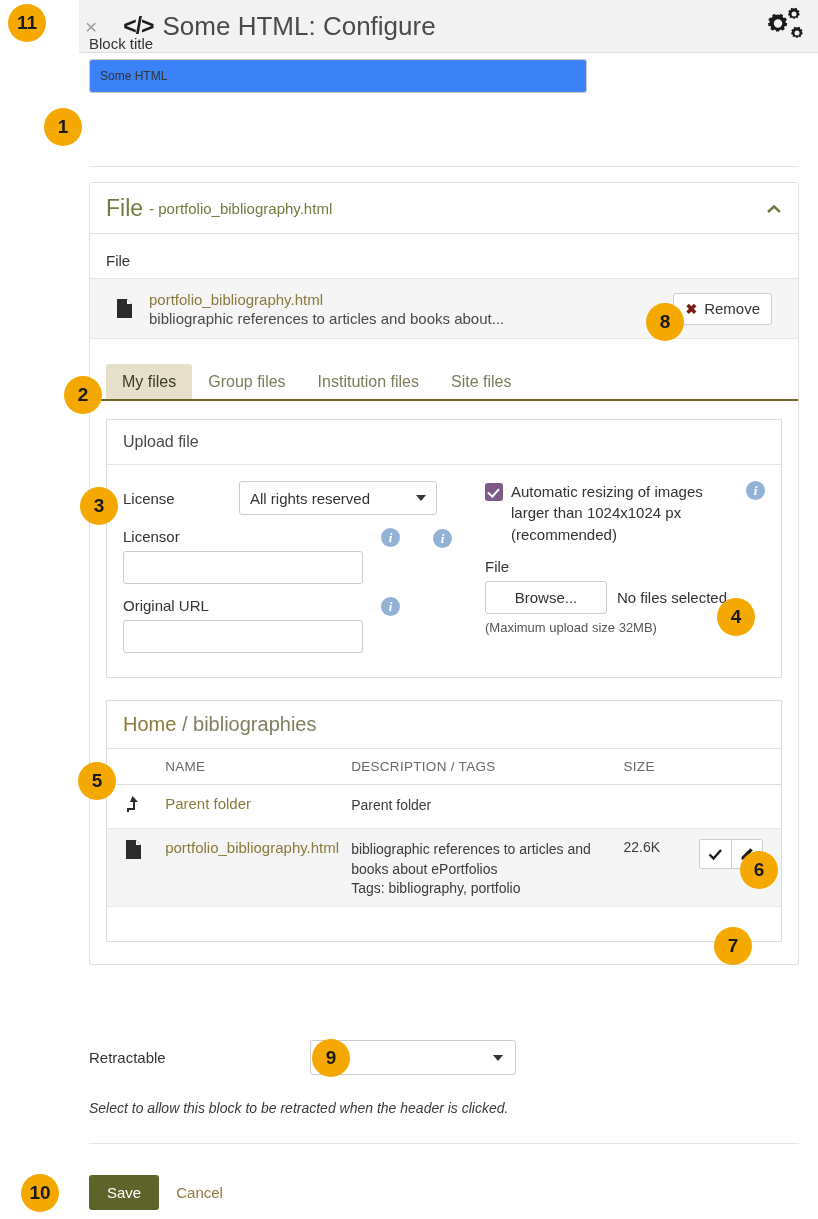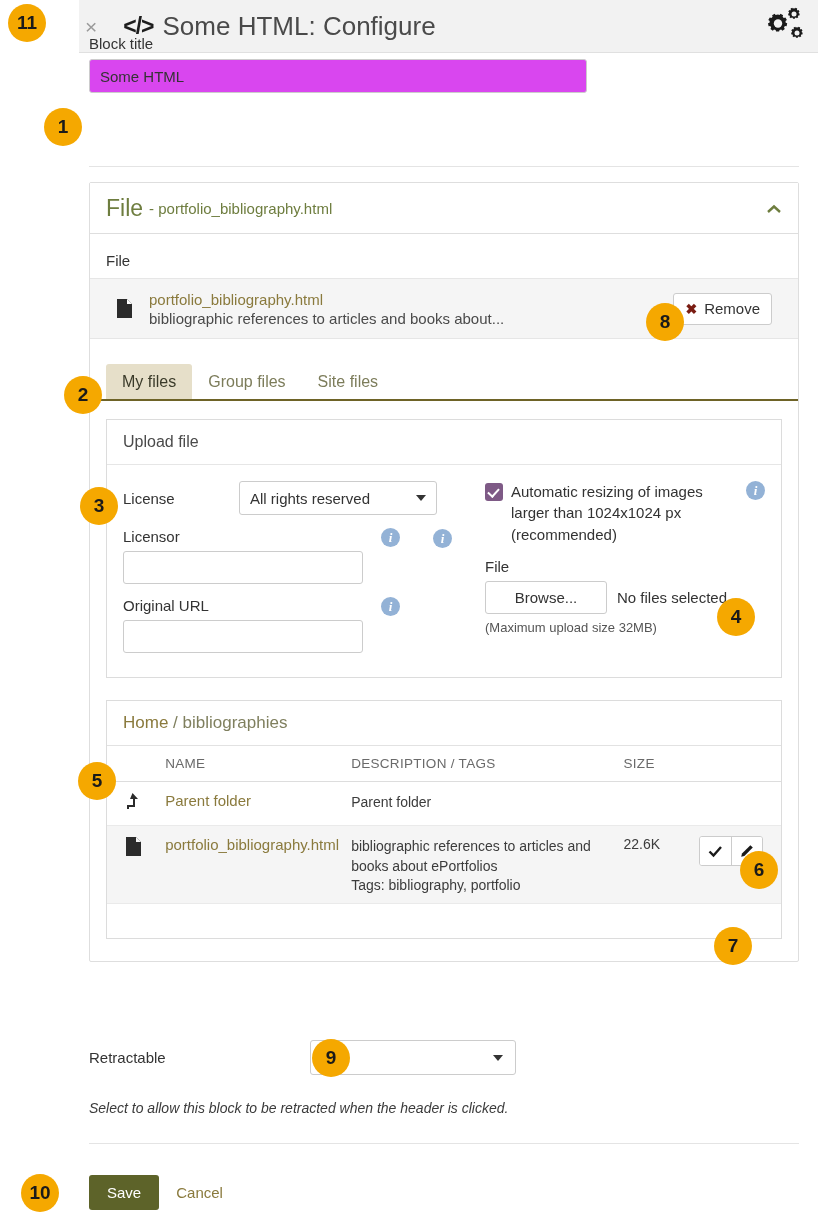--- a/index.html
+++ b/index.html
@@ -49,22 +49,22 @@
 
   .field-label { font-size: 15px; color: #333; }
 
   .block-title-row { position: absolute; left: 89px; top: 35px; }
   .block-title-label { font-size: 15px; color: #333; }
   .text-input {
     margin-top: 7px;
     width: 498px; height: 34px;
     border: 1px solid #ccc;
     border-radius: 3px;
-    background: #d946ef;
-    font-size: 15px;
+    background: #3b82f6;
+    font-size: 12px;
     color: #333;
     padding: 0 10px;
     font-family: "Liberation Sans", sans-serif;
   }
 
   .hr-light {
     position: absolute; left: 89px; width: 710px; height: 1px;
     background: #e4e4e4;
   }
 
@@ -222,21 +222,21 @@
     cursor: pointer;
   }
   .no-files { font-size: 15px; color: #333; }
   .max-note { font-size: 13px; color: #555; margin-top: 6px; }
 
   
   .browser {
     border: 1px solid #dcdcdc;
     margin: 0 0 22px 0;
   }
-  .crumbs { padding: 12px 16px; font-size: 17px; color: #7f7f5e; }
+  .crumbs { padding: 12px 16px; font-size: 20px; color: #7f7f5e; }
   .crumb-home { color: #8a7a3d; }
   .crumb-sep { color: #7f7f5e; }
   .tbl { width: 100%; border-collapse: collapse; }
   .tbl th {
     text-align: left;
     font-size: 13.5px; color: #6a6a6a; font-weight: 400;
     letter-spacing: 0.3px;
     padding: 10px 6px;
     border-top: 1px solid #e2e2e2;
     border-bottom: 1px solid #dddddd;
@@ -369,20 +369,21 @@
       </span>
       <button class="remove-btn">
         <span class="remove-x">✖</span>
         <span>Remove</span>
       </button>
     </div>
 
     <div class="tabs">
       <div class="tab active">My files</div>
       <div class="tab">Group files</div>
+      <div class="tab">Institution files</div>
       <div class="tab">Site files</div>
     </div>
 
     <div class="upload-box">
       <div class="upload-head">Upload file</div>
       <div class="upload-body">
 
         <div class="upload-left">
           <div class="license-row">
             <span class="field-label">License</span>

